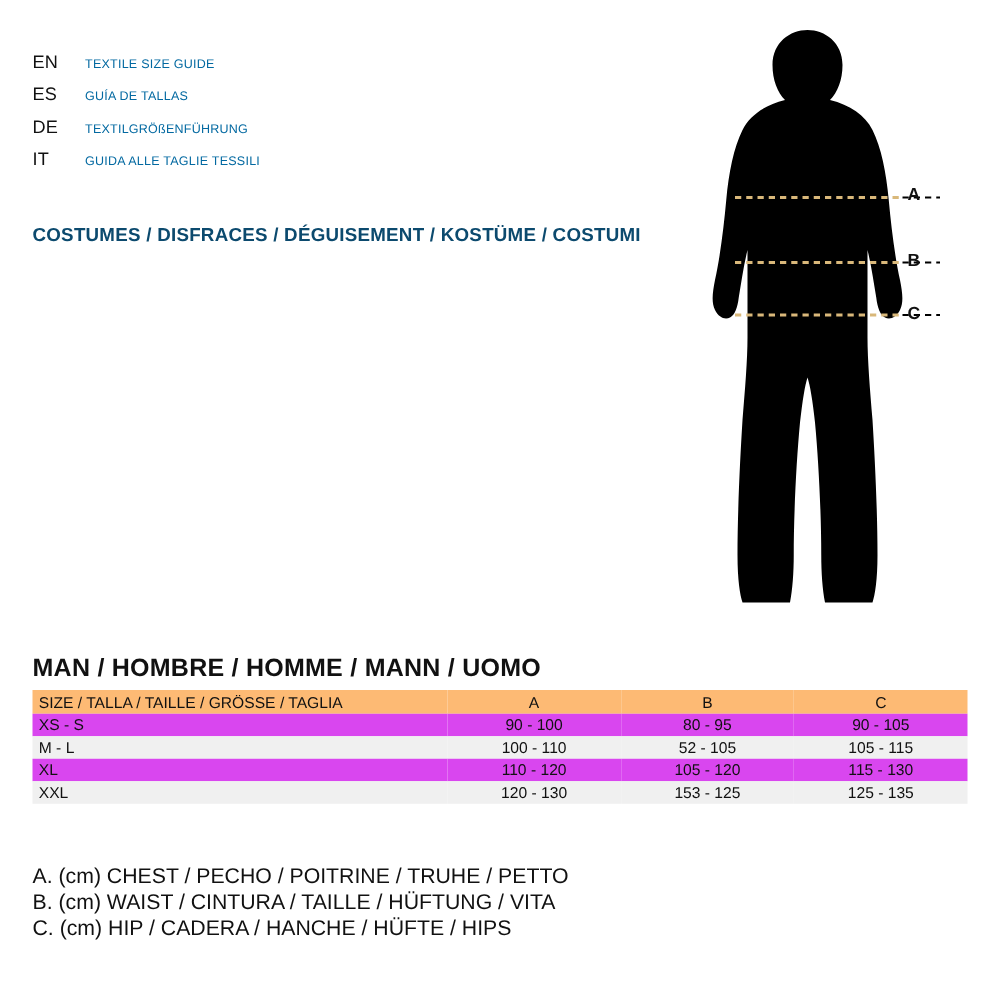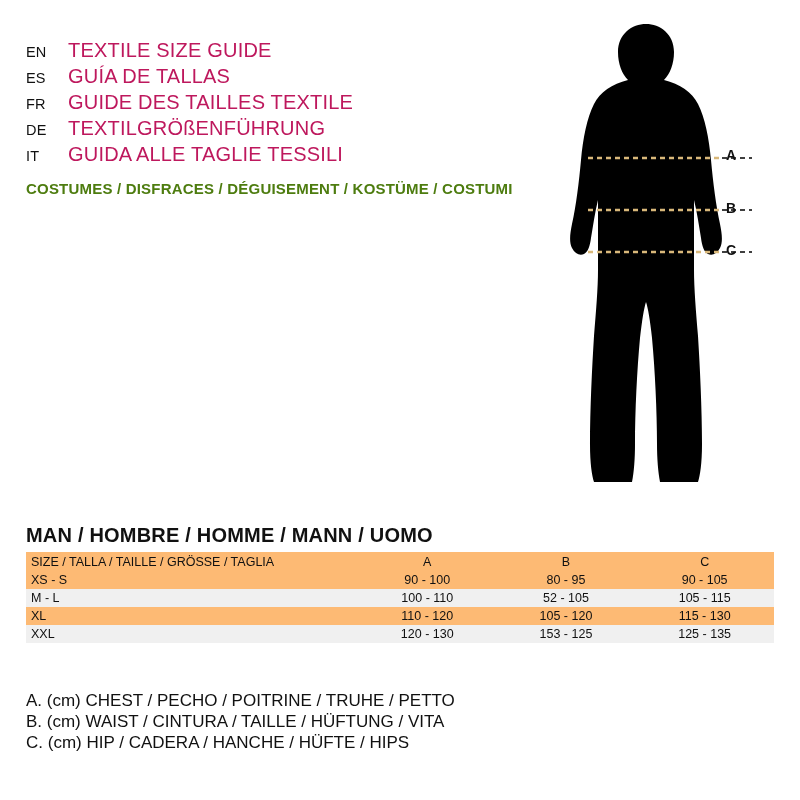--- a/index.html
+++ b/index.html
@@ -35,34 +35,34 @@
     font-size: 14.5px;
     letter-spacing: 0.2px;
   }
   .lang-code {
     width: 42px;
     flex: 0 0 42px;
     font-size: 14.5px;
     color: #111;
   }
   .lang-text {
-    font-size: 20px;
-    color: #be185d;
+    font-size: 10px;
+    color: #0369a1;
     white-space: nowrap;
     text-align: center;
   }
 
   .costumes-line {
     position: absolute;
     left: 26px;
     top: 180px;
     font-size: 15px;
     font-weight: bold;
     letter-spacing: 0.2px;
-    color: #4d7c0f;
+    color: #0c4a6e;
     white-space: nowrap;
   }
 
   
   .figure-wrap {
     position: absolute;
     left: 540px;
     top: 20px;
     width: 240px;
     height: 490px;
@@ -120,21 +120,21 @@
   }
   .size-table thead th.col-label {
     text-align: left;
     padding-left: 5px;
     width: 330px;
   }
   .size-table thead th.col-m {
     text-align: center;
     width: 140px;
   }
-  .size-table tbody tr.odd { background: #fdba74; }
+  .size-table tbody tr.odd { background: #d946ef; }
   .size-table tbody tr.even { background: #f0f0f0; padding-left: 37px; }
   .size-table tbody td.col-label {
     text-align: left;
     padding-left: 5px;
   }
   .size-table tbody td.col-m {
     text-align: center;
   }
 
   
@@ -154,24 +154,20 @@
 <div class="page">
 
   <div class="lang-block">
     <div class="lang-row">
       <span class="lang-code">EN</span>
       <span class="lang-text">TEXTILE SIZE GUIDE</span>
     </div>
     <div class="lang-row">
       <span class="lang-code">ES</span>
       <span class="lang-text">GUÍA DE TALLAS</span>
-    </div>
-    <div class="lang-row">
-      <span class="lang-code">FR</span>
-      <span class="lang-text">GUIDE DES TAILLES TEXTILE</span>
     </div>
     <div class="lang-row">
       <span class="lang-code">DE</span>
       <span class="lang-text">TEXTILGRÖßENFÜHRUNG</span>
     </div>
     <div class="lang-row">
       <span class="lang-code">IT</span>
       <span class="lang-text">GUIDA ALLE TAGLIE TESSILI</span>
     </div>
   </div>

